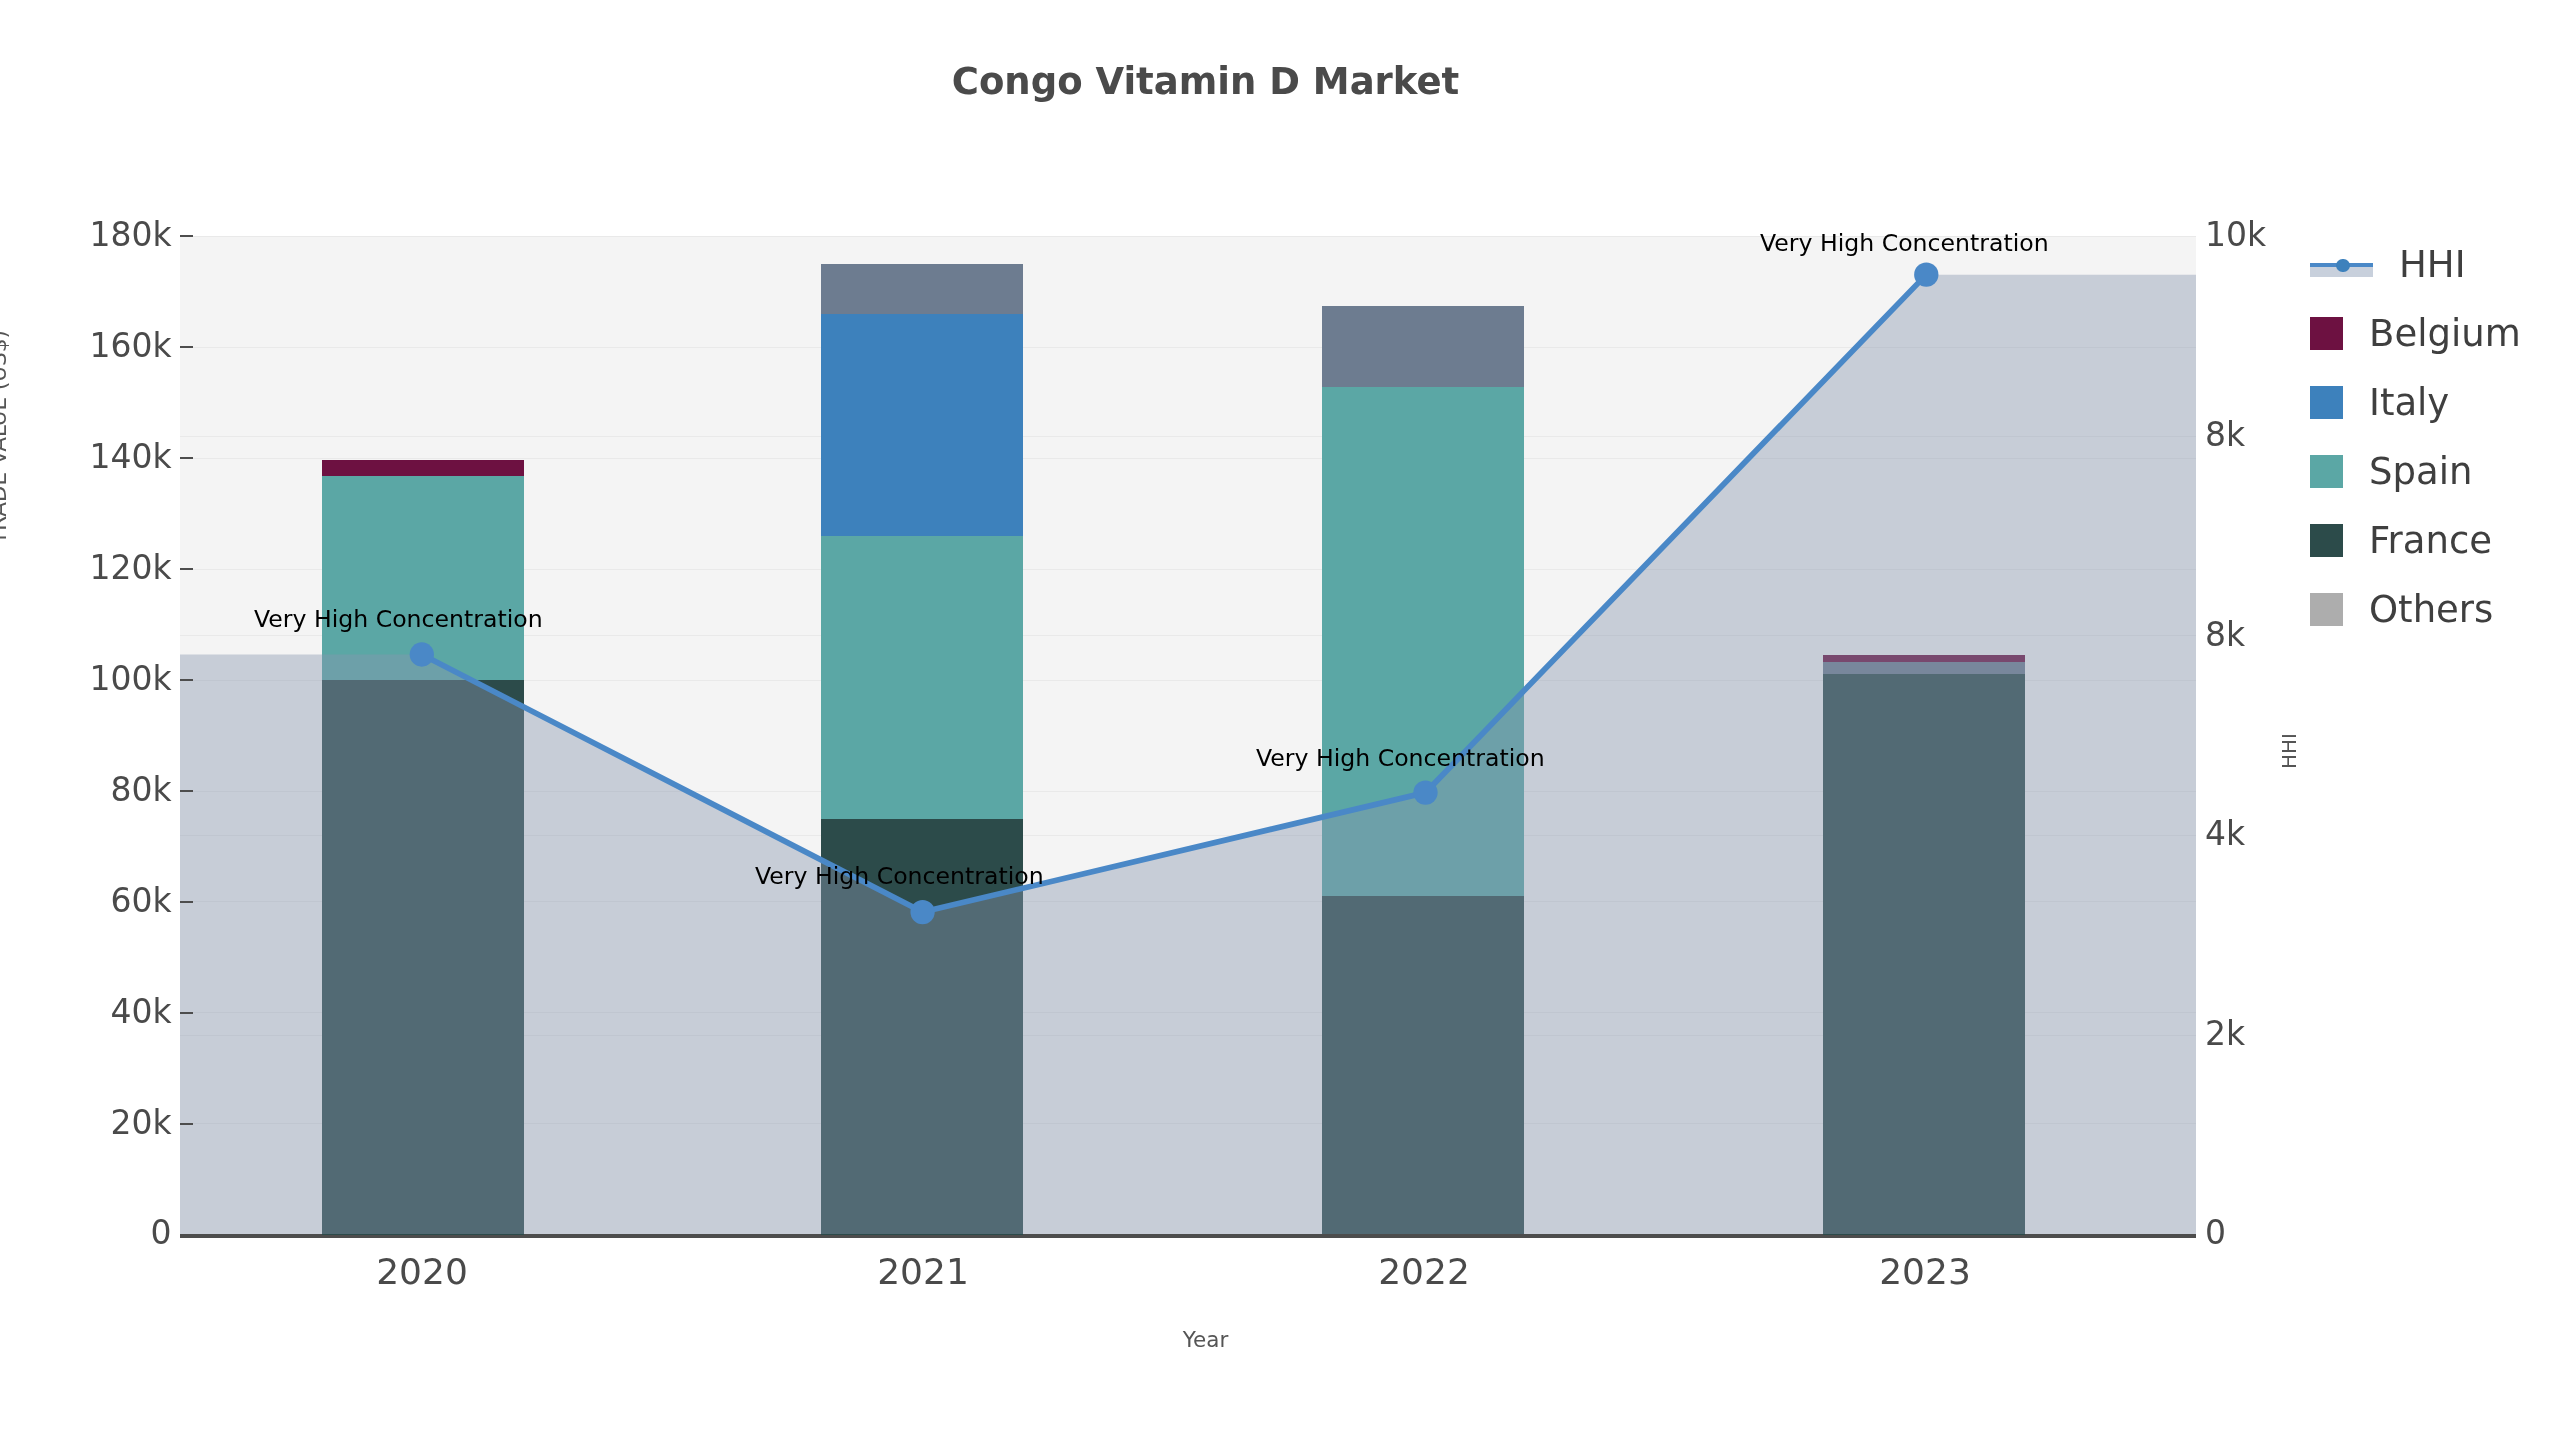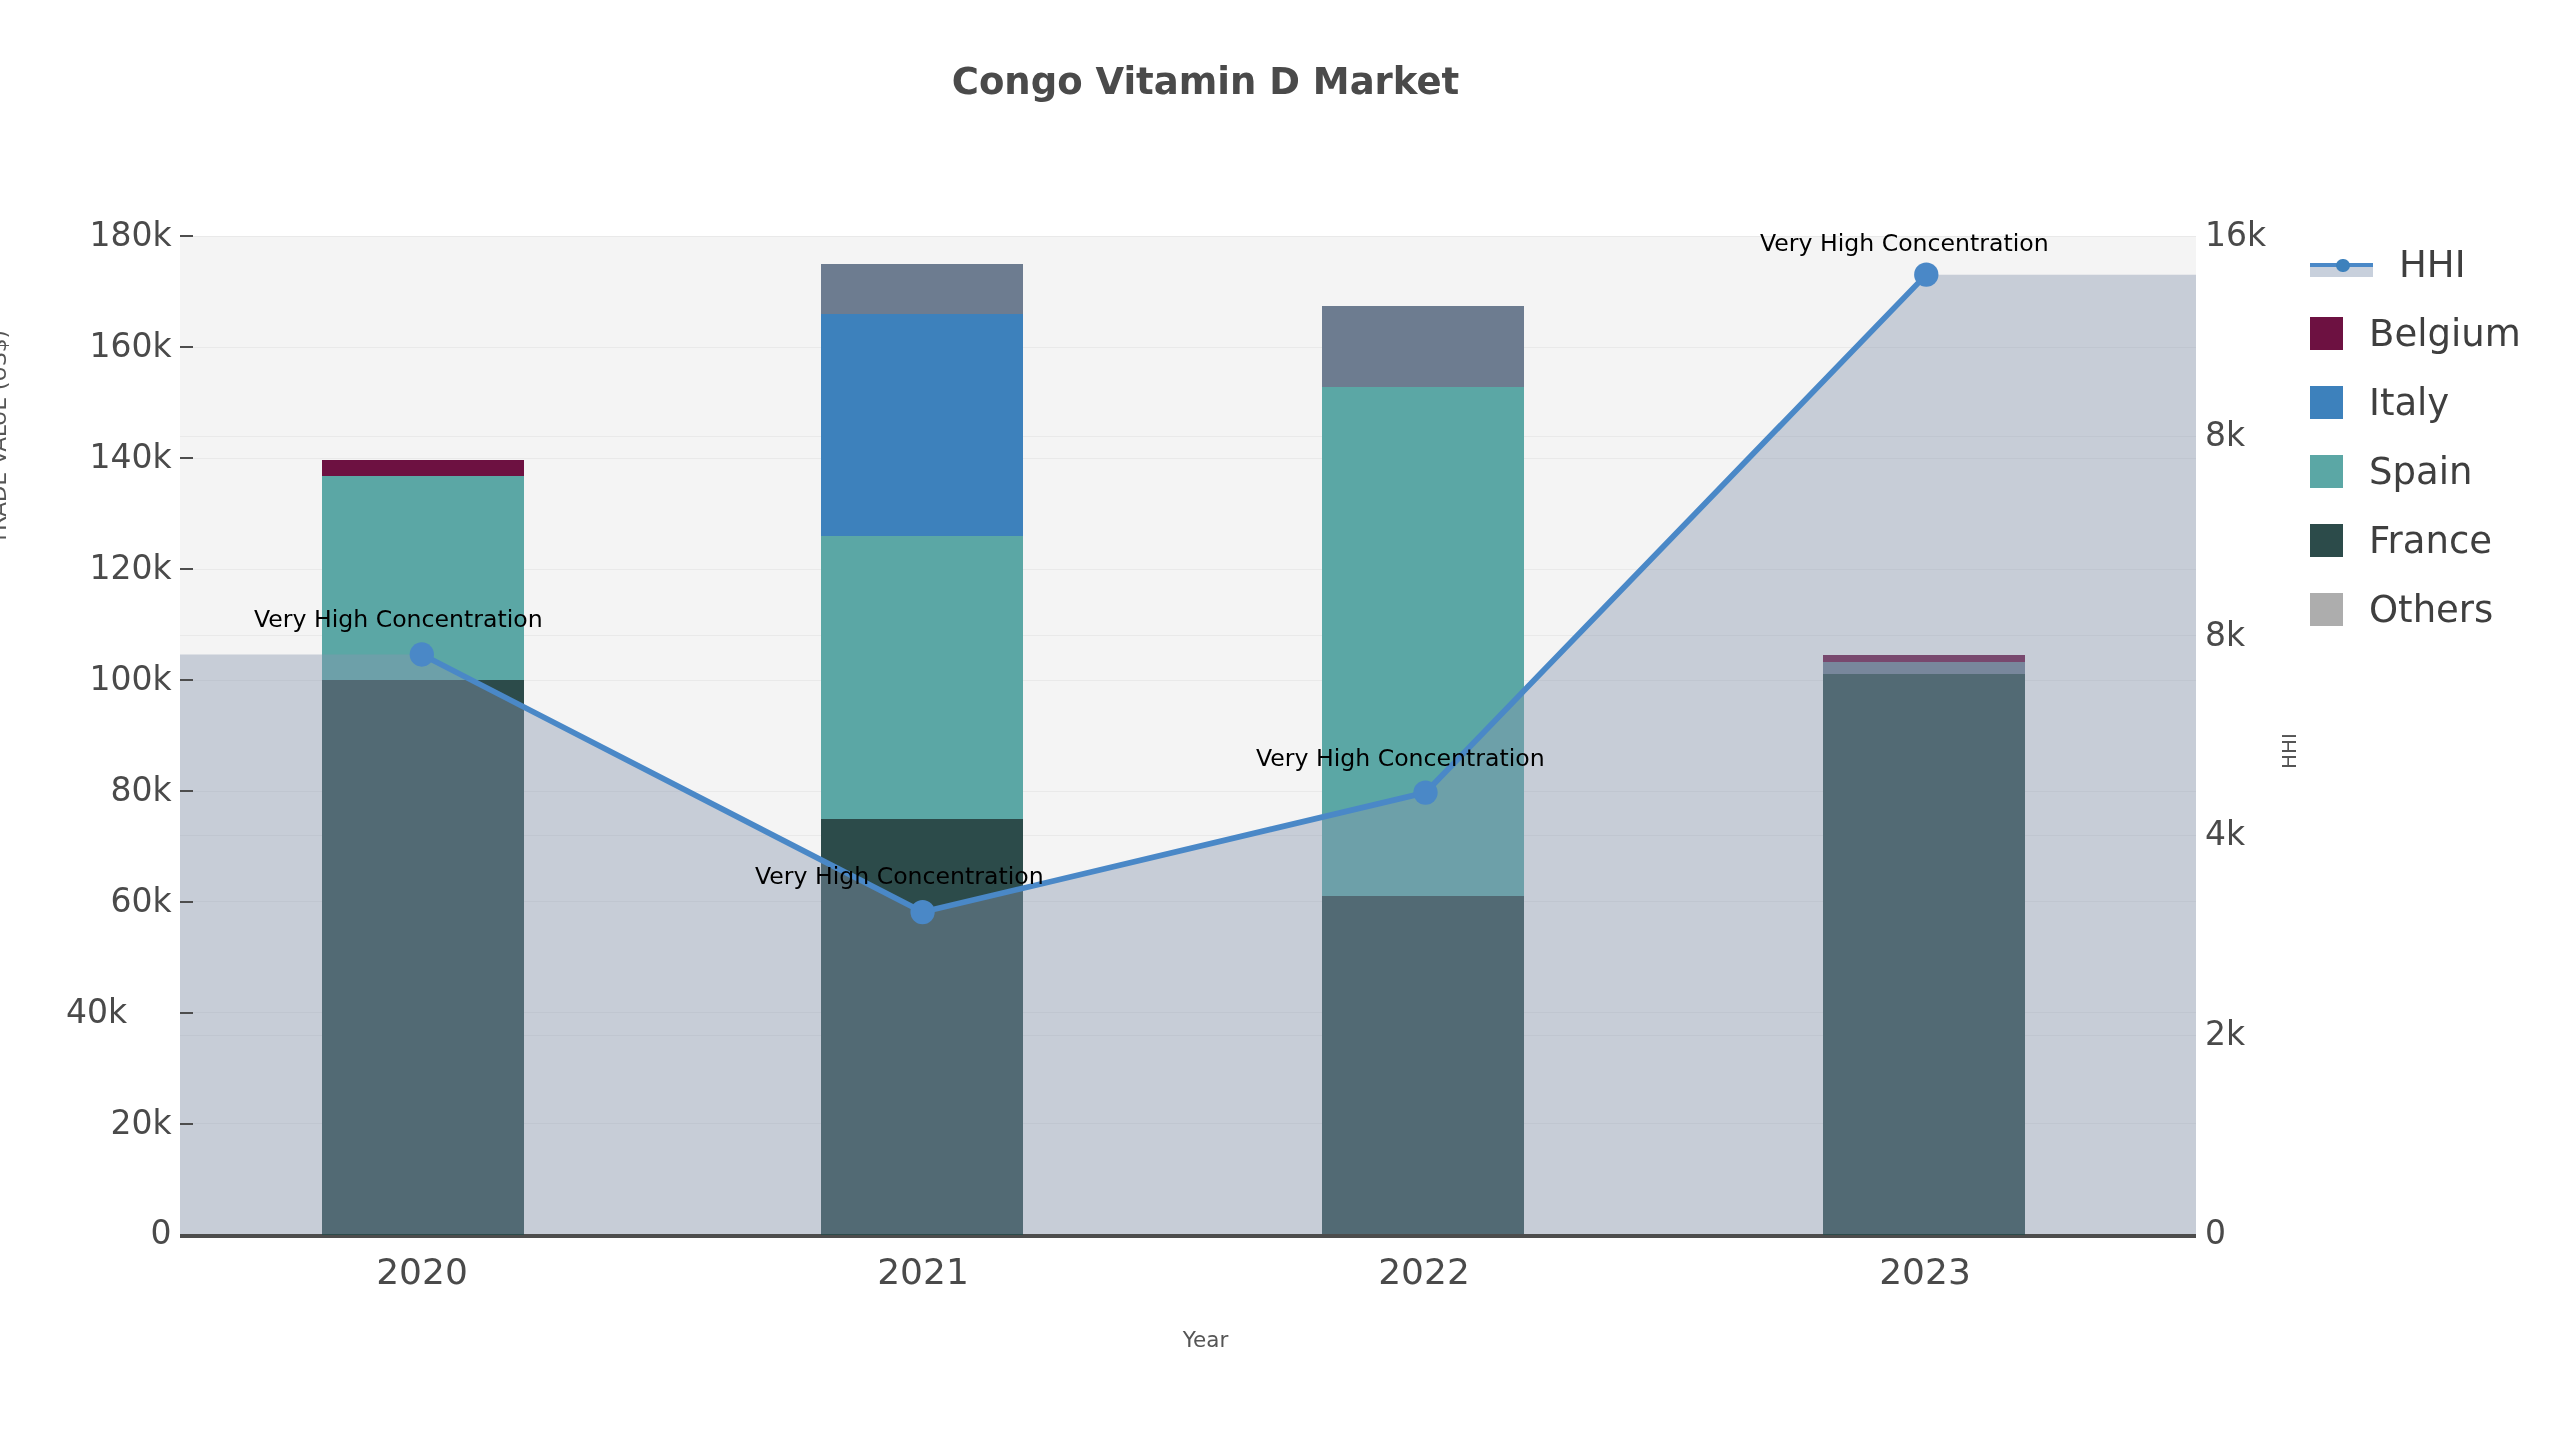--- a/index.html
+++ b/index.html
@@ -180,21 +180,21 @@
   <circle cx="2441" cy="54" r="17" fill="#4a88c7"></circle>
 </svg>
 
 <div class="annotation" style="left:254px;  top:605px;">Very High Concentration</div>
 <div class="annotation" style="left:755px; top:862px;">Very High Concentration</div>
 <div class="annotation" style="left:1256px; top:744px;">Very High Concentration</div>
 <div class="annotation" style="left:1760px; top:229px;">Very High Concentration</div>
 
 <div class="ytick-label-left" style="left:21.5px;  top:1216px;">0</div>
 <div class="ytick-label-left" style="left:21.5px;  top:1106px;">20k</div>
-<div class="ytick-label-left" style="left:21.5px;  top:995px;text-align:center;">40k</div>
+<div class="ytick-label-left" style="left:21.5px;  top:995px;">40k</div>
 <div class="ytick-label-left" style="left:21.5px;  top:884px;">60k</div>
 <div class="ytick-label-left" style="left:21.5px;  top:773px;">80k</div>
 <div class="ytick-label-left" style="left:21.5px;  top:662px;">100k</div>
 <div class="ytick-label-left" style="left:21.5px;  top:551px;">120k</div>
 <div class="ytick-label-left" style="left:21.5px;  top:440px;">140k</div>
 <div class="ytick-label-left" style="left:21.5px;  top:329px;">160k</div>
 <div class="ytick-label-left" style="left:21.5px;  top:218px;">180k</div>
 
 <div class="ytick-dash-left" style="left:180px; top:1234px;"></div>
 <div class="ytick-dash-left" style="left:180px; top:1123px;"></div>
@@ -207,21 +207,21 @@
 <div class="ytick-dash-left" style="left:180px; top:346px;"></div>
 <div class="ytick-dash-left" style="left:180px; top:235px;"></div>
 
 <div id="ylabel-left">TRADE VALUE (US$)</div>
 
 <div class="ytick-label-right" style="left:2205px; top:1216px;">0</div>
 <div class="ytick-label-right" style="left:2205px; top:1017px;">2k</div>
 <div class="ytick-label-right" style="left:2205px; top:817px;">4k</div>
 <div class="ytick-label-right" style="left:2205px; top:618px;">8k</div>
 <div class="ytick-label-right" style="left:2205px; top:418px;">8k</div>
-<div class="ytick-label-right" style="left:2205px; top:218px;">16k</div>
+<div class="ytick-label-right" style="left:2205px; top:218px;">10k</div>
 
 <div id="ylabel-right">HHI</div>
 
 <div class="xtick-label" style="left:279px;">2020</div>
 <div class="xtick-label" style="left:780px;">2021</div>
 <div class="xtick-label" style="left:1281px;">2022</div>
 <div class="xtick-label" style="left:1782px;">2023</div>
 
 <div id="xlabel">Year</div>
 

